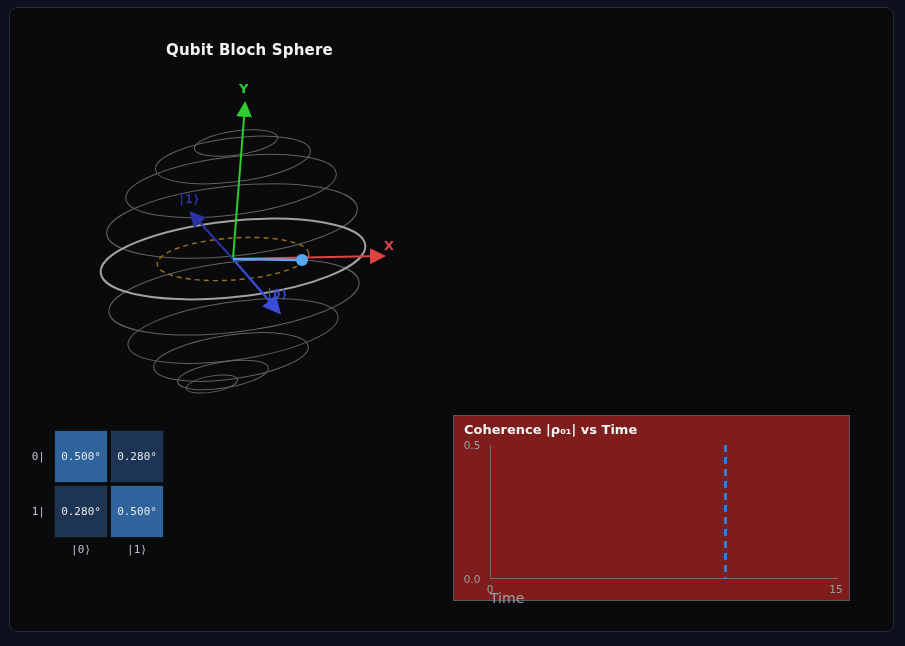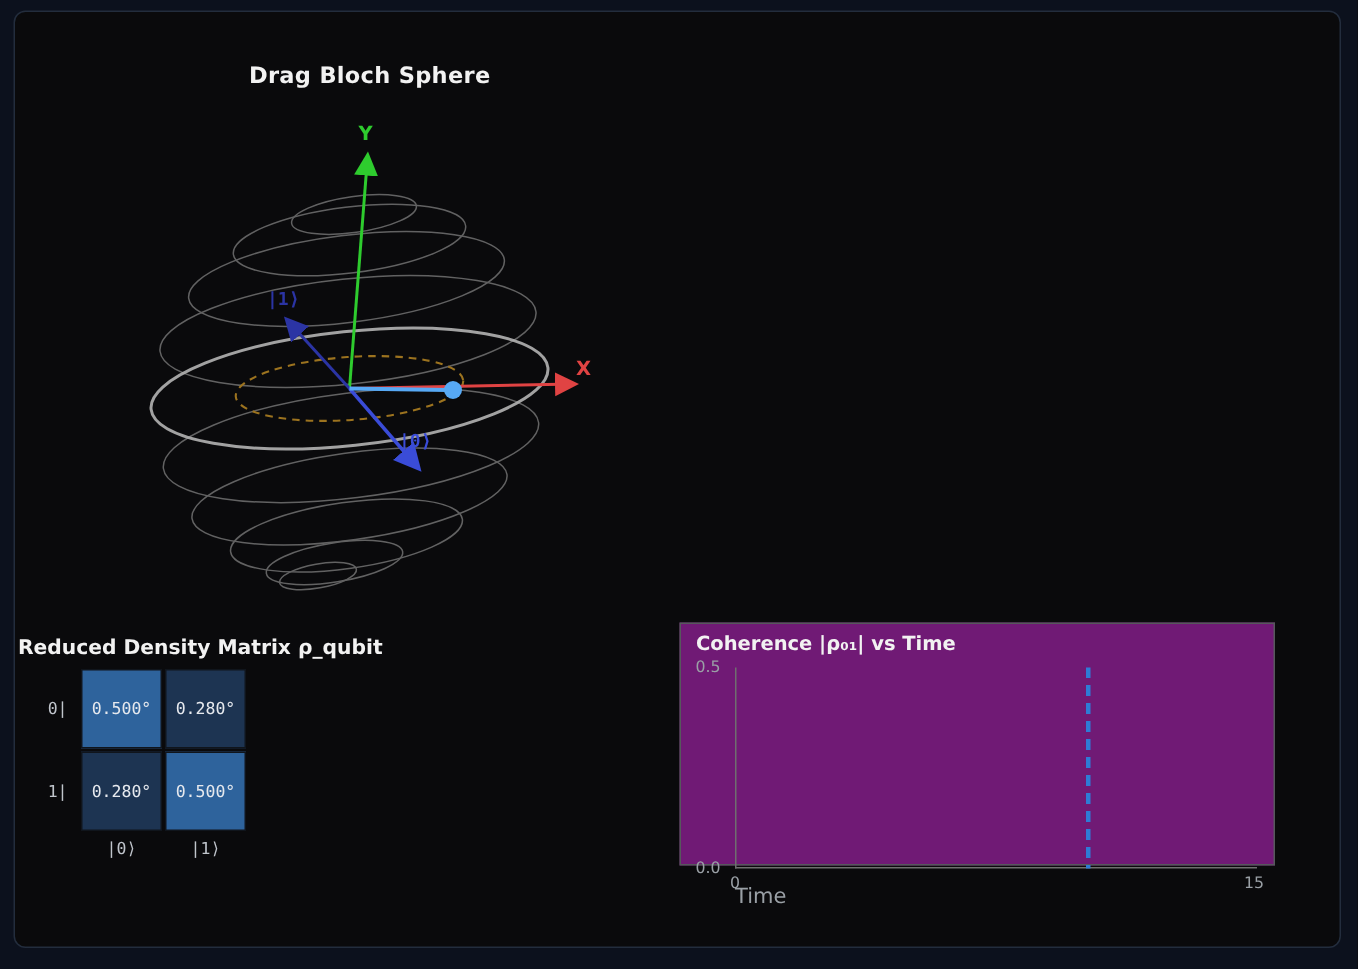--- a/index.html
+++ b/index.html
@@ -42,22 +42,22 @@
   }
   .dm-collabels{display:flex;margin-left:41px;margin-top:4px;}
   .dm-collabel{
     width:56px;text-align:center;
     font-family:"DejaVu Sans Mono","Liberation Mono",monospace;
     font-size:11px;color:#c0c5cc;
   }
 
   
   .chart-panel{
-    position:absolute;left:443px;top:407px;width:397px;height:162px;
-    background:#701a75;border:1.5px solid #56585c;box-sizing:border-box;
+    position:absolute;left:443px;top:407px;width:397px;height:186px;
+    background:#7f1d1d;border:1.5px solid #56585c;box-sizing:border-box;
   }
   .chart-title{
     position:absolute;left:10px;top:6px;
     font-size:13px;font-weight:bold;color:#f2f2f2;
   }
   .plot-area{
     position:absolute;left:36px;top:29px;width:348px;height:134px;
     border-left:1.5px solid #6f6f6f;border-bottom:1.5px solid #6f6f6f;
     box-sizing:border-box;
   }
@@ -73,21 +73,21 @@
   .footer-hint{
     position:absolute;left:11px;top:604px;
     font-size:12px;color:#797e86;
   }
 </style>
 </head>
 <body>
 
 <div class="main-panel">
 
-  <div class="bloch-title">Drag Bloch Sphere</div>
+  <div class="bloch-title">Qubit Bloch Sphere</div>
 
   <svg class="bloch-svg" viewBox="0 0 400 370">
     <defs>
       <marker id="arrGreen" markerWidth="9" markerHeight="9" refX="6" refY="4" orient="auto">
         <path d="M0,0 L8,4 L0,8 z" fill="#2ecc2e"></path>
       </marker>
       <marker id="arrRed" markerWidth="9" markerHeight="9" refX="6" refY="4" orient="auto">
         <path d="M0,0 L8,4 L0,8 z" fill="#e04343"></path>
       </marker>
       <marker id="arrNavy" markerWidth="9" markerHeight="9" refX="6" refY="4" orient="auto">
@@ -123,21 +123,20 @@
     <line x1="193" y1="196" x2="258" y2="197" stroke="#57a9f5" stroke-width="2.6"></line>
     <circle cx="262" cy="197" r="6" fill="#57a9f5"></circle>
 
     <text class="svg-label" x="199" y="30" fill="#2ecc2e">Y</text>
     <text class="svg-label" x="344" y="187" fill="#e04343">X</text>
     <text class="ket-label" x="138" y="140" fill="#2b34a4">|1⟩</text>
     <text class="ket-label" x="226" y="235" fill="#3a4cd8">|0⟩</text>
   </svg>
 
   <div class="density">
-    <div class="dm-title">Reduced Density Matrix ρ_qubit</div>
     <div class="dm-matrix">
       <div class="dm-row">
         <div class="dm-rowlabel">0|</div>
         <div class="dm-cell diag" style="background: rgb(46, 99, 156);">
           <div>0.50</div>
           <div>0°</div>
         </div>
         <div class="dm-cell off" style="background: rgb(29, 52, 82);">
           <div>0.28</div>
           <div>0°</div>

